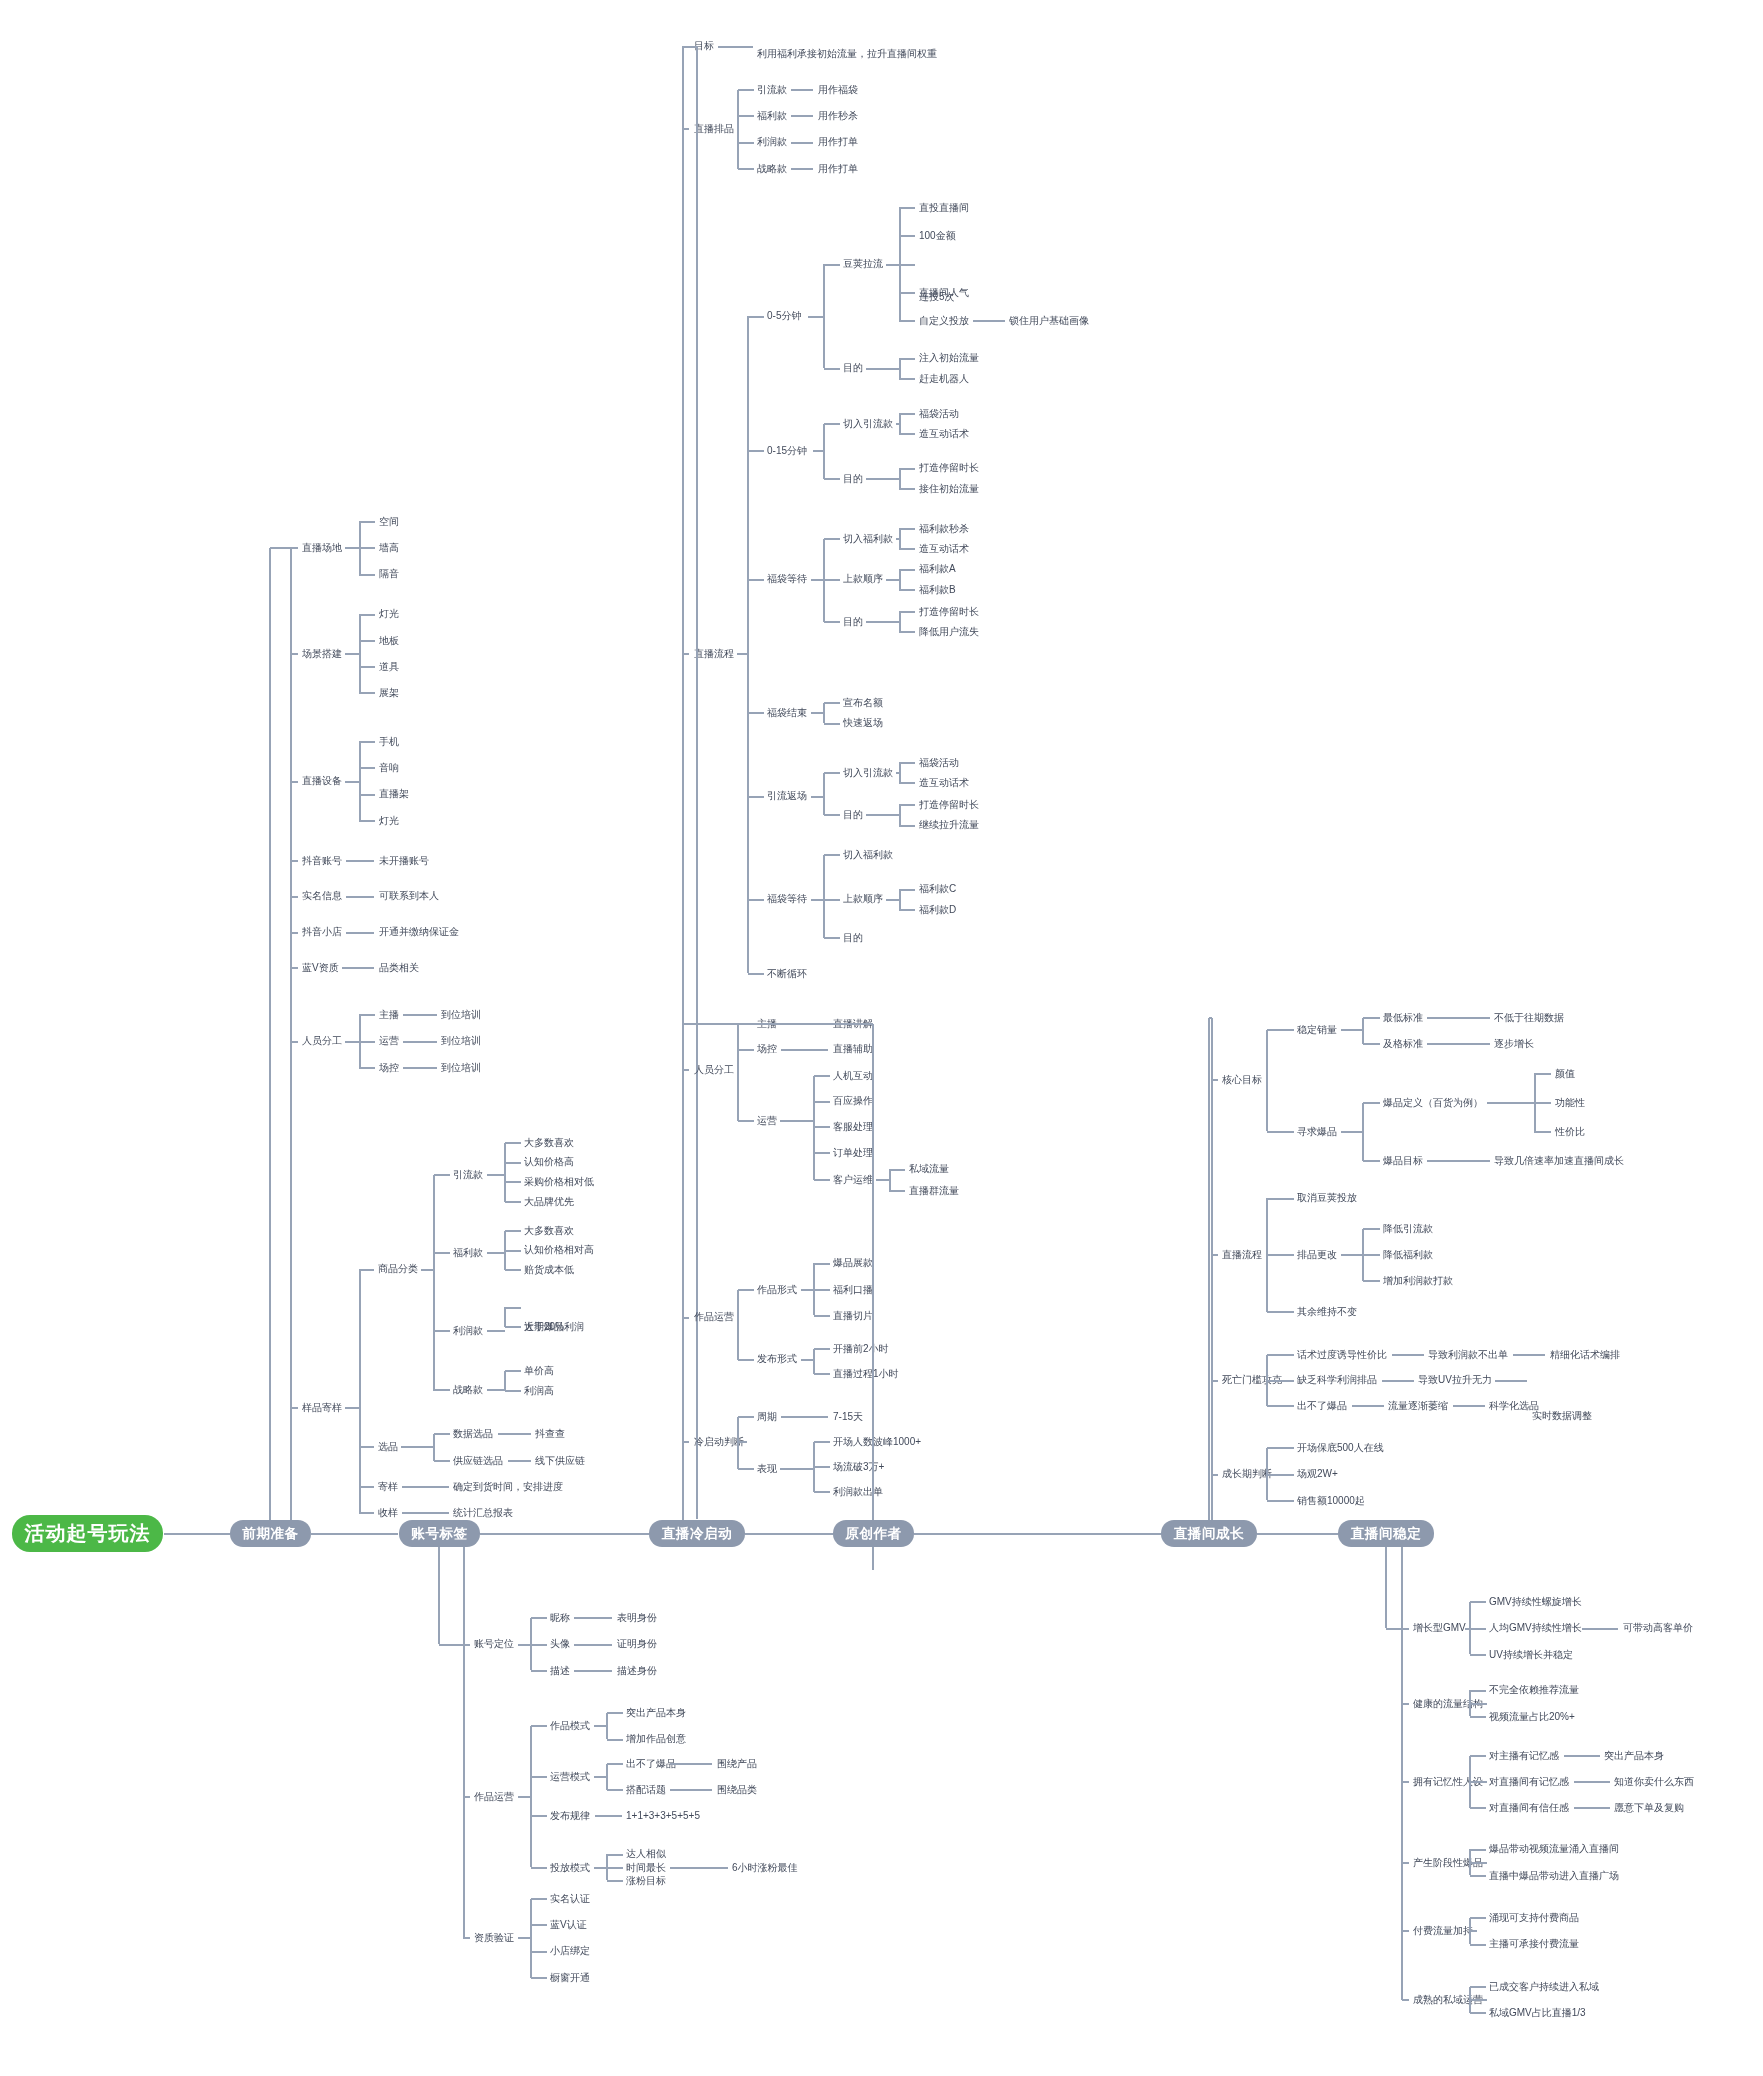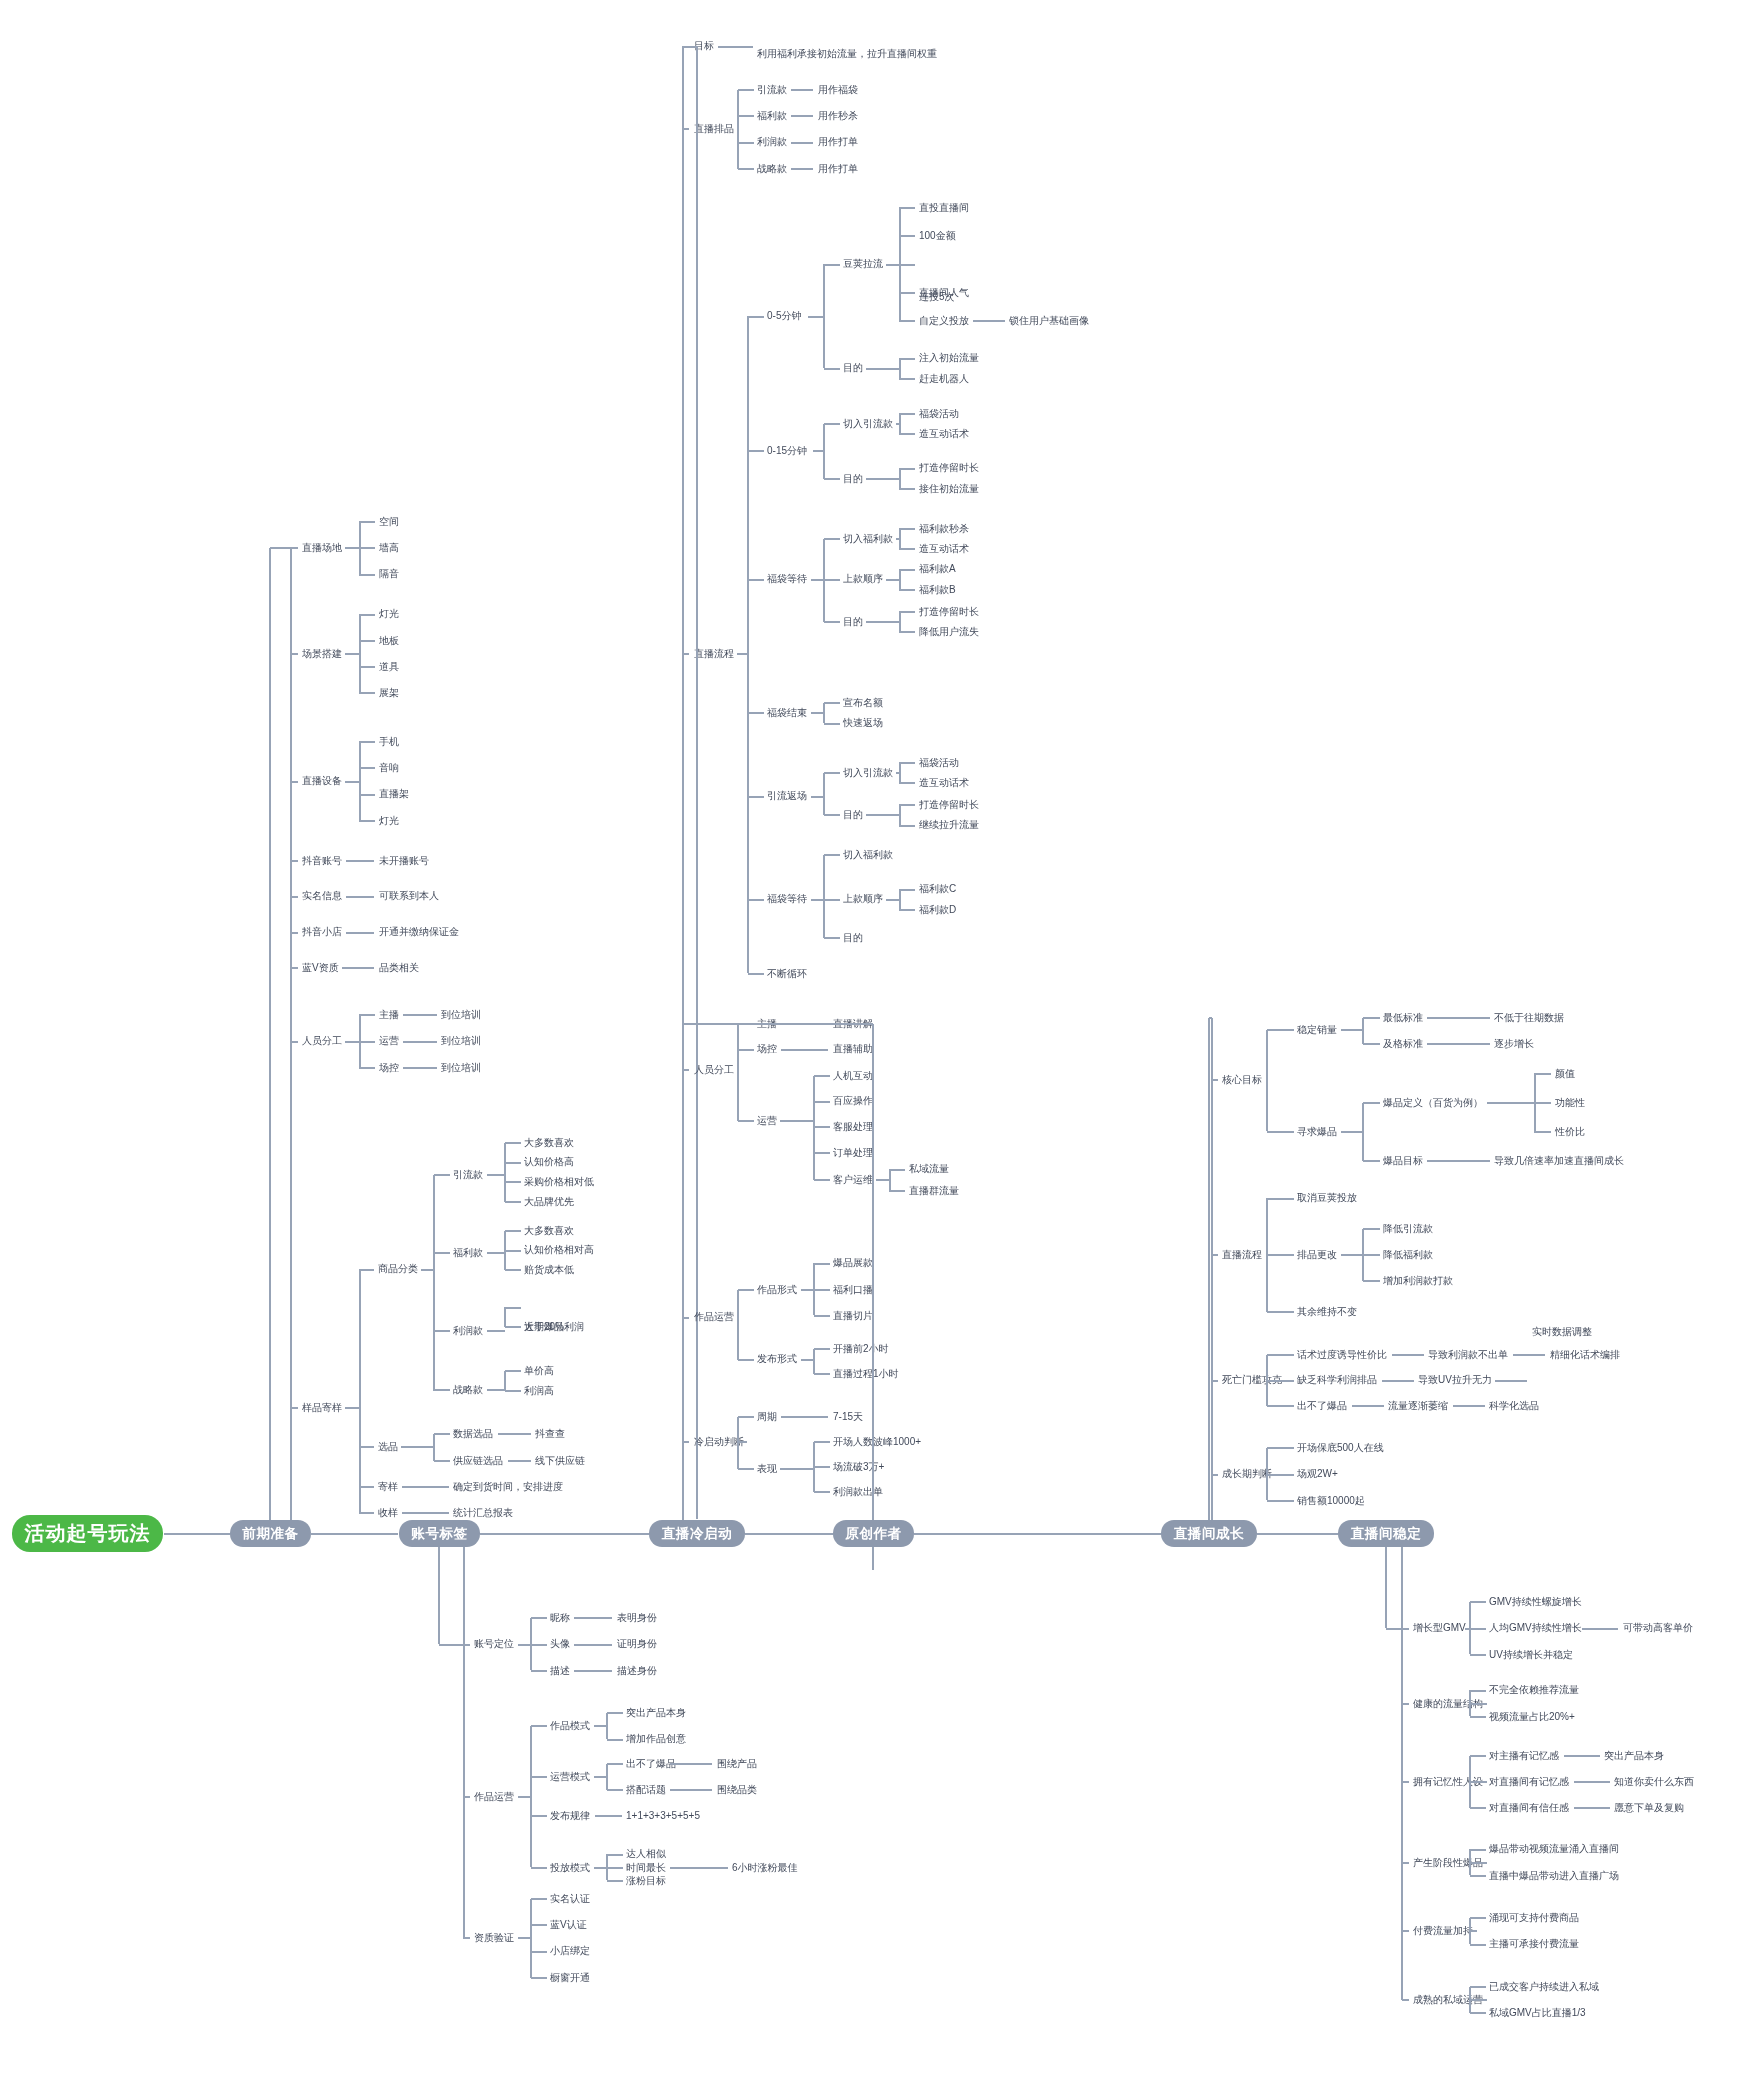--- a/index.html
+++ b/index.html
@@ -554,21 +554,21 @@
     <div class="lbl" style="left: 1222px; top: 1380px;">死亡门槛攻克</div>
     <div class="lbl" style="left: 1297px; top: 1355px;">话术过度诱导性价比</div>
     <div class="ln lnh" style="left: 1392px; top: 1354px; width: 32px;"></div>
     <div class="lbl" style="left: 1428px; top: 1355px;">导致利润款不出单</div>
     <div class="ln lnh" style="left: 1513px; top: 1354px; width: 32px;"></div>
     <div class="lbl" style="left: 1550px; top: 1355px;">精细化话术编排</div>
     <div class="lbl" style="left: 1297px; top: 1380px;">缺乏科学利润排品</div>
     <div class="ln lnh" style="left: 1382px; top: 1380px; width: 32px;"></div>
     <div class="lbl" style="left: 1418px; top: 1380px;">导致UV拉升无力</div>
     <div class="ln lnh" style="left: 1495px; top: 1380px; width: 32px;"></div>
-    <div class="lbl" style="left: 1532px; top: 1332px;">实时数据调整</div>
+    <div class="lbl" style="left: 1532px; top: 1416px;">实时数据调整</div>
     <div class="lbl" style="left: 1297px; top: 1406px;">出不了爆品</div>
     <div class="ln lnh" style="left: 1352px; top: 1405px; width: 32px;"></div>
     <div class="lbl" style="left: 1388px; top: 1406px;">流量逐渐萎缩</div>
     <div class="ln lnh" style="left: 1453px; top: 1405px; width: 32px;"></div>
     <div class="lbl" style="left: 1489px; top: 1406px;">科学化选品</div>
     <div class="ln lnh" style="left: 1267px; top: 1380px; width: 19px;"></div>
     <div class="ln lnv" style="left: 1266px; top: 1355px; height: 51px;"></div>
     <div class="ln lnh" style="left: 1267px; top: 1354px; width: 27px;"></div>
     <div class="ln lnh" style="left: 1267px; top: 1380px; width: 27px;"></div>
     <div class="ln lnh" style="left: 1267px; top: 1405px; width: 27px;"></div>

